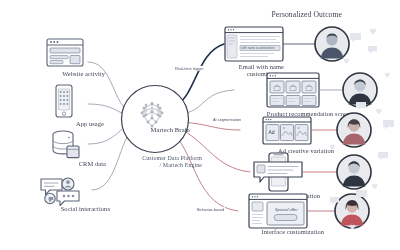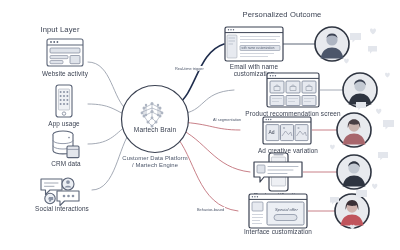--- a/index.html
+++ b/index.html
@@ -10,25 +10,26 @@
     overflow:hidden;
     position:relative;
     color:#2e3440;
   }
   #stage{position:absolute;left:0;top:0;width:400px;height:250px;}
   svg.layer{position:absolute;left:0;top:0;width:400px;height:250px;overflow:visible;}
 
   
   .lbl{
     position:absolute;
-    text-align:center;
+    text-align:right;
     color:#3b4252;
     line-height:1.15;
     white-space:pre-line;
     letter-spacing:.1px;
+    font-family:Liberation Serif, serif;
   }
   .lbl.title{font-size:7.6px;}
   .lbl.cap{font-size:6.4px;}
   .lbl.caption-sub{font-size:5.9px;color:#4c566a;}
   .lbl.center-name{font-size:6.6px;}
   .edge-lbl{
     position:absolute;
     font-size:3.9px;
     color:#4c566a;
     background:#fff;
@@ -65,21 +66,20 @@
     <g fill="none" stroke="#9aa0ad" stroke-width="0.9">
       <line x1="320" y1="90" x2="344" y2="90"></line>
     </g>
     <g fill="none" stroke="#c2727a" stroke-width="0.9">
       <line x1="312" y1="130" x2="338" y2="130"></line>
       <line x1="303" y1="172" x2="337" y2="172"></line>
       <line x1="308" y1="211" x2="336" y2="211"></line>
     </g>
   </svg>
 
-  <div class="lbl title" style="left:18px;top:26px;width:84px;">Input Layer</div>
 
   <svg class="icobox" style="left:46px;top:38px;" width="38" height="30" viewBox="0 0 38 30">
     <rect x="1" y="1" width="36" height="27" rx="2" fill="#fff" stroke="#5b6477" stroke-width="1.1"></rect>
     <path d="M1,7 H37" stroke="#5b6477" stroke-width="1.1"></path>
     <circle cx="5" cy="4" r="0.9" fill="#5b6477"></circle>
       <circle cx="8.2" cy="4" r="0.9" fill="#5b6477"></circle>
       <circle cx="11.4" cy="4" r="0.9" fill="#5b6477"></circle>
     <rect x="4" y="10" width="30" height="5" rx="1" fill="#dfe3ea" stroke="#7a8395" stroke-width="0.7"></rect>
     <rect x="4" y="17.5" width="18" height="3.2" rx="1" fill="#dfe3ea" stroke="#7a8395" stroke-width="0.6"></rect>
     <rect x="4" y="22.5" width="13" height="3.2" rx="1" fill="#dfe3ea" stroke="#7a8395" stroke-width="0.6"></rect>

